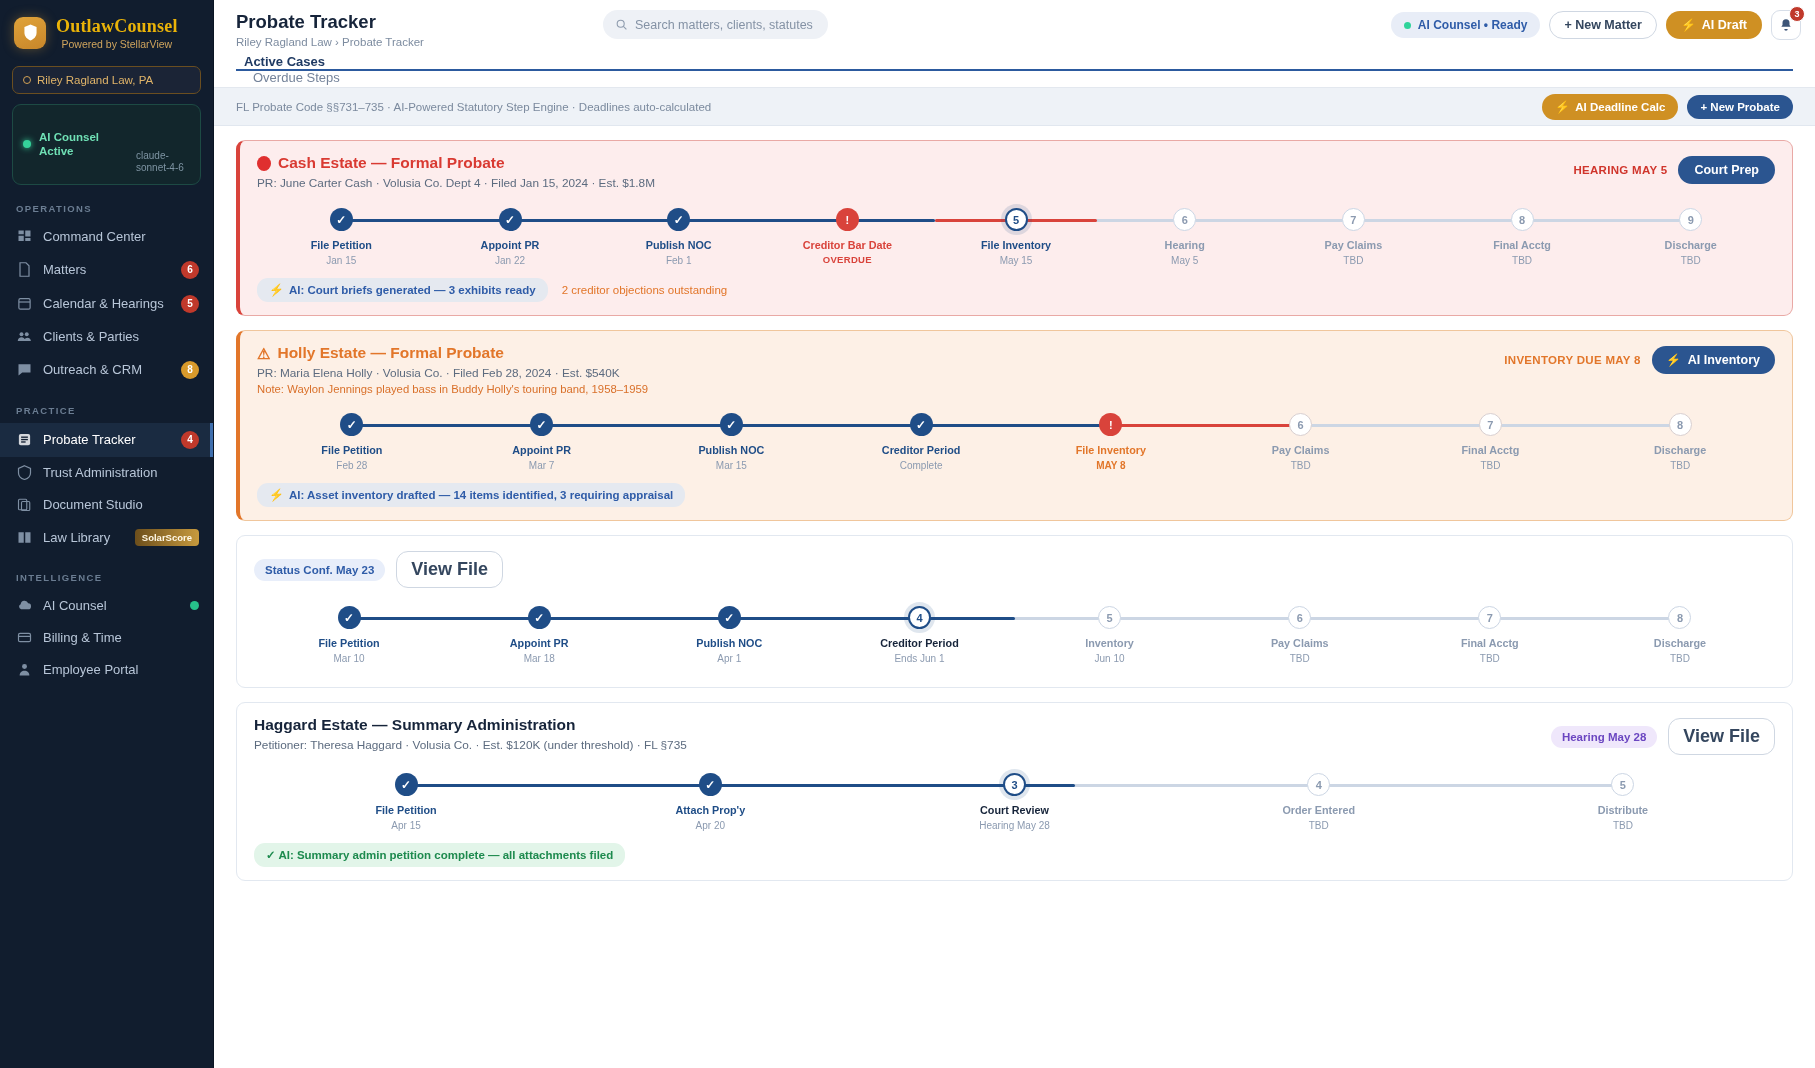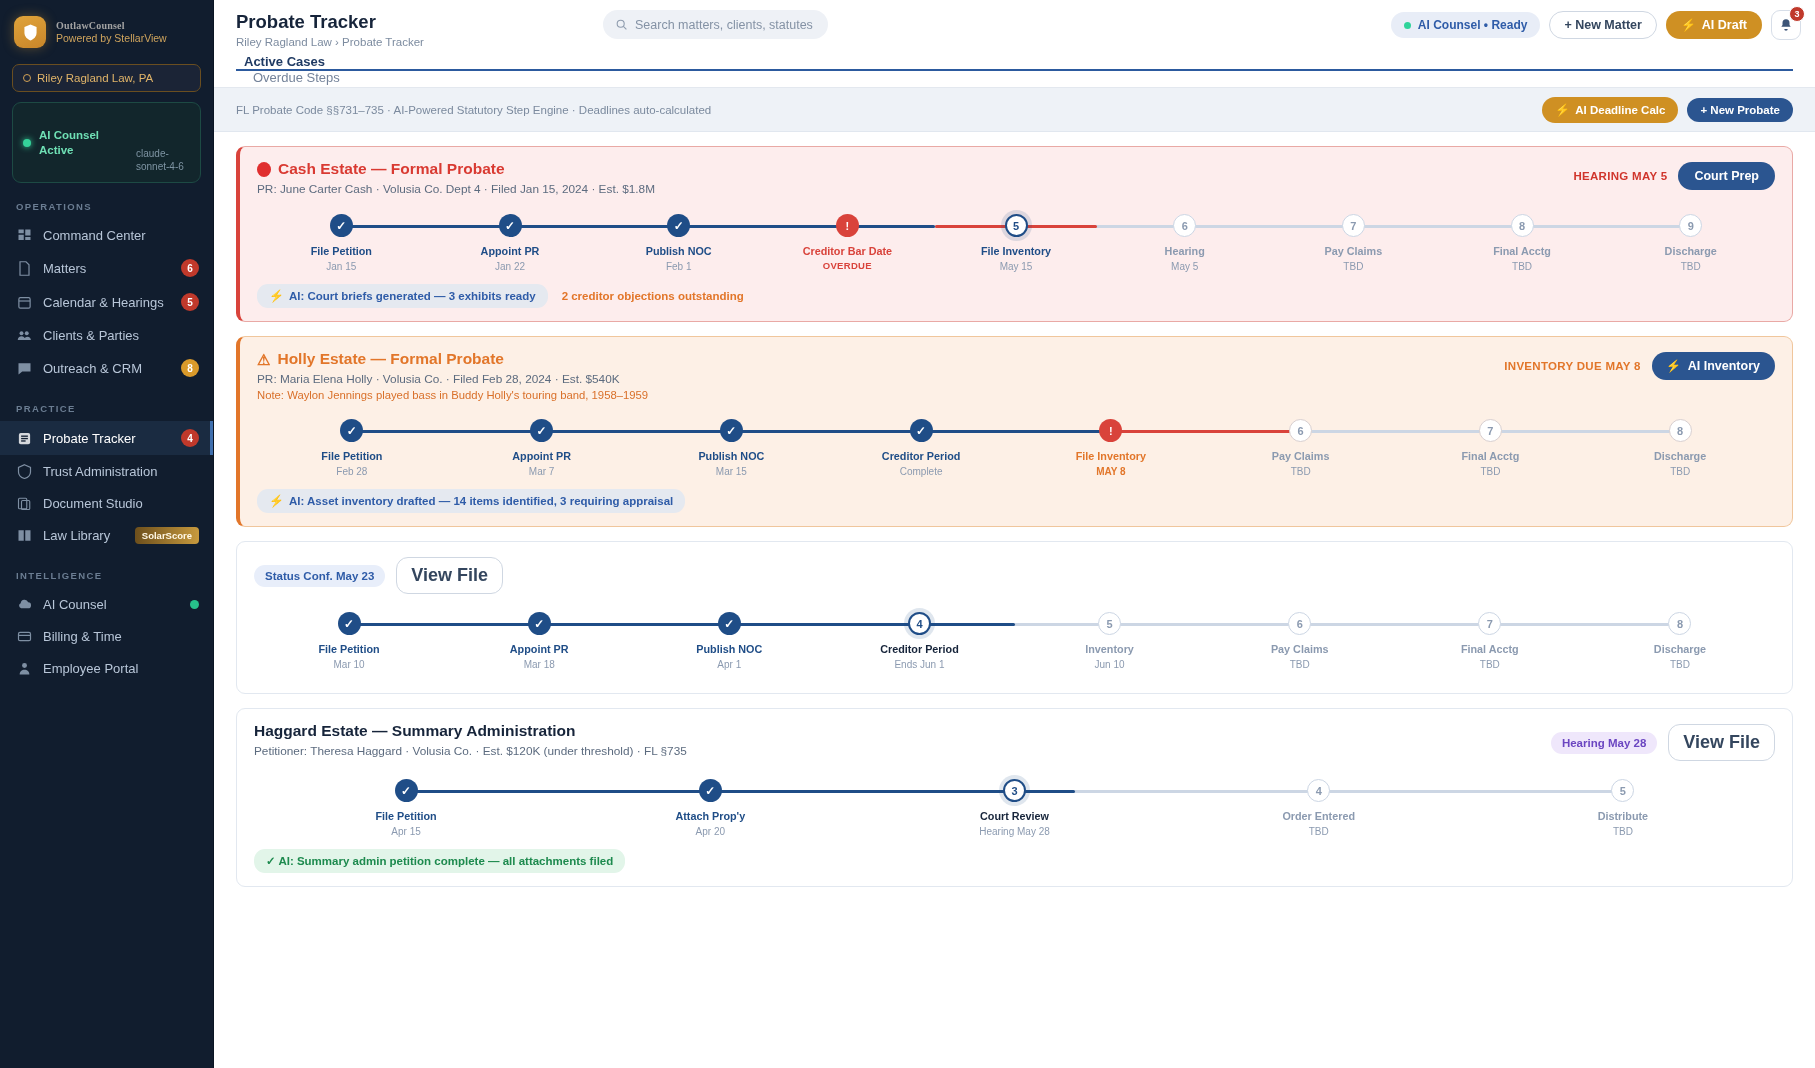--- a/index.html
+++ b/index.html
@@ -23,22 +23,22 @@
   .brand { display: flex; align-items: center; gap: 10px; padding: 16px 14px 10px 14px; }
   .brand-logo {
     width: 32px; height: 32px; border-radius: 9px;
     background: linear-gradient(160deg,#e0a33a,#c8862a);
     display: flex; align-items: center; justify-content: center;
     box-shadow: 0 0 12px rgba(224,163,58,.35);
     flex: 0 0 32px;
   }
   .brand-logo svg { width: 15px; height: 17px; display: block; }
   .brand-text { line-height: 1.15; }
-  .brand-name { font-size: 10px; font-weight: 700; color: #a3a3a3; font-family: "Liberation Serif", serif; letter-spacing: .2px; }
-  .brand-sub { font-size: 10.5px; color: #cfa45d; margin-top: 1px; }
+  .brand-name { font-size: 18px; font-weight: 700; color: #eab308; font-family: "Liberation Serif", serif; letter-spacing: .2px; }
+  .brand-sub { font-size: 10.5px; color: #cfa45d; margin-top: 1px; text-align: center; }
 
   .firm-pill {
     margin: 6px 12px 0 12px;
     border: 1px solid #6a4e20;
     background: #1b2436;
     border-radius: 7px;
     padding: 7px 10px;
     font-size: 11.5px;
     color: #e0b469;
     display: flex; align-items: center; gap: 6px;
@@ -140,21 +140,21 @@
   .tabs { display: flex; gap: 0; padding: 0 22px; border-bottom: 1px solid #e3e8ef; height: 34px; align-items: stretch; flex-direction: column; }
   .tab {
     font-size: 13px; color: #74839a; padding: 0 17px; display: flex; align-items: center;
     cursor: pointer; border-bottom: 2.5px solid transparent; margin-bottom: -1px; white-space: nowrap;
   }
   .tab:first-child { padding-left: 8px; }
   .tab.active { color: #1f3a63; font-weight: 700; border-bottom-color: #2c5a9e; }
 
   .subbar {
     background: #eef2f7; border-bottom: 1px solid #e1e7ef;
-    height: 44px; display: flex; align-items: center; justify-content: space-between;
+    height: 38px; display: flex; align-items: center; justify-content: space-between;
     padding: 0 22px 0 22px;
   }
   .subbar-text { font-size: 11.5px; color: #7b8a9e; }
   .subbar-actions { display: flex; gap: 9px; align-items: center; }
   .btn-sm-amber {
     background: #cf9023; color: #fff; border: 0; border-radius: 14px;
     font-size: 11.5px; font-weight: 700; padding: 6px 13px; cursor: pointer;
     display: flex; align-items: center; gap: 5px; font-family: "Liberation Sans", sans-serif;
   }
   .btn-sm-navy {
@@ -242,21 +242,21 @@
   .st-date.orange { color: #e2762a; font-weight: 700; }
   .st-extra { font-size: 9.5px; color: #d9433b; font-weight: 700; margin-top: 3px; letter-spacing: .3px; }
 
   .footer-row { display: flex; align-items: center; gap: 14px; margin-top: 8px; }
   .ai-chip {
     background: #e5e9f0; color: #2f5ca8; border-radius: 11px;
     font-size: 11.5px; font-weight: 700; padding: 5px 12px;
     display: flex; align-items: center; gap: 5px;
   }
   .ai-chip.green { background: #e2f5e9; color: #1d8a4e; }
-  .warn-text { font-size: 11.5px; font-weight: 700; color: #e2762a; }
+  .warn-text { font-size: 11.5px; font-weight: 400; color: #e2762a; }
   .bolt { color: #e8b13c; font-size: 12px; }
 </style>
 </head>
 <body>
 
 <div class="app">
 
   <aside class="sidebar">
     <div class="brand">
       <div class="brand-logo">

